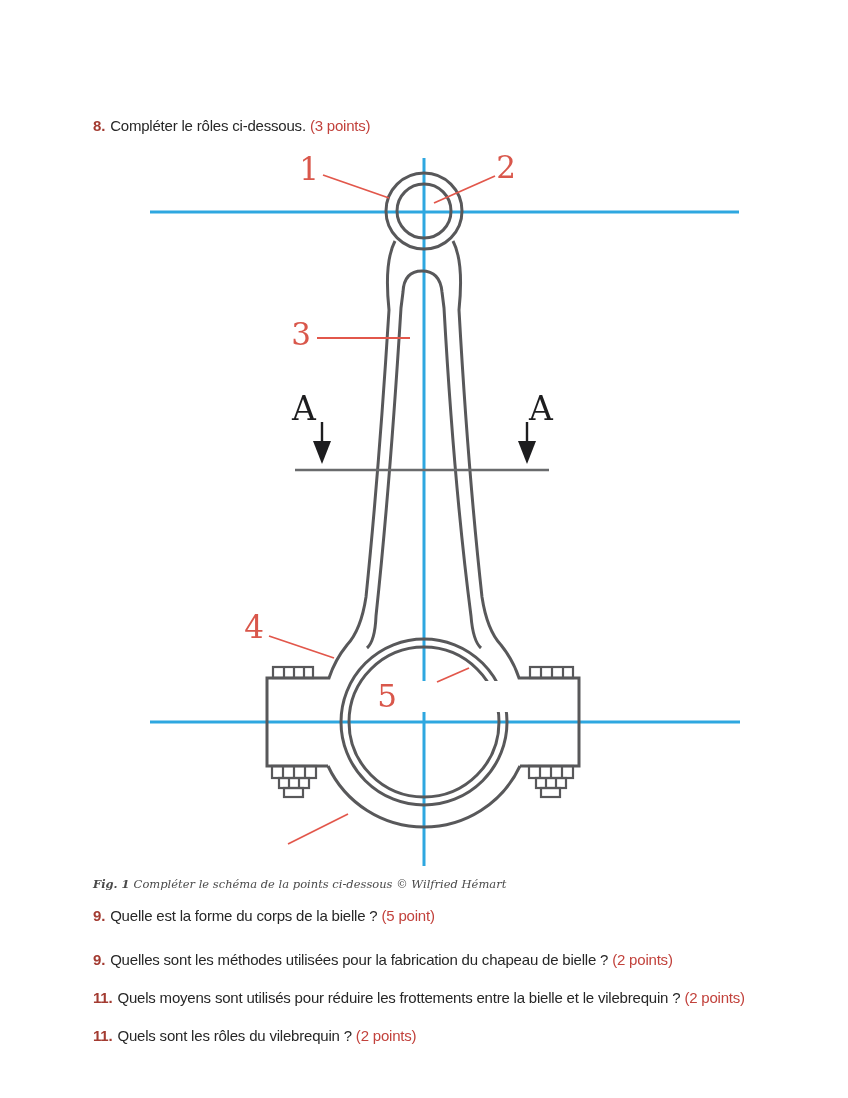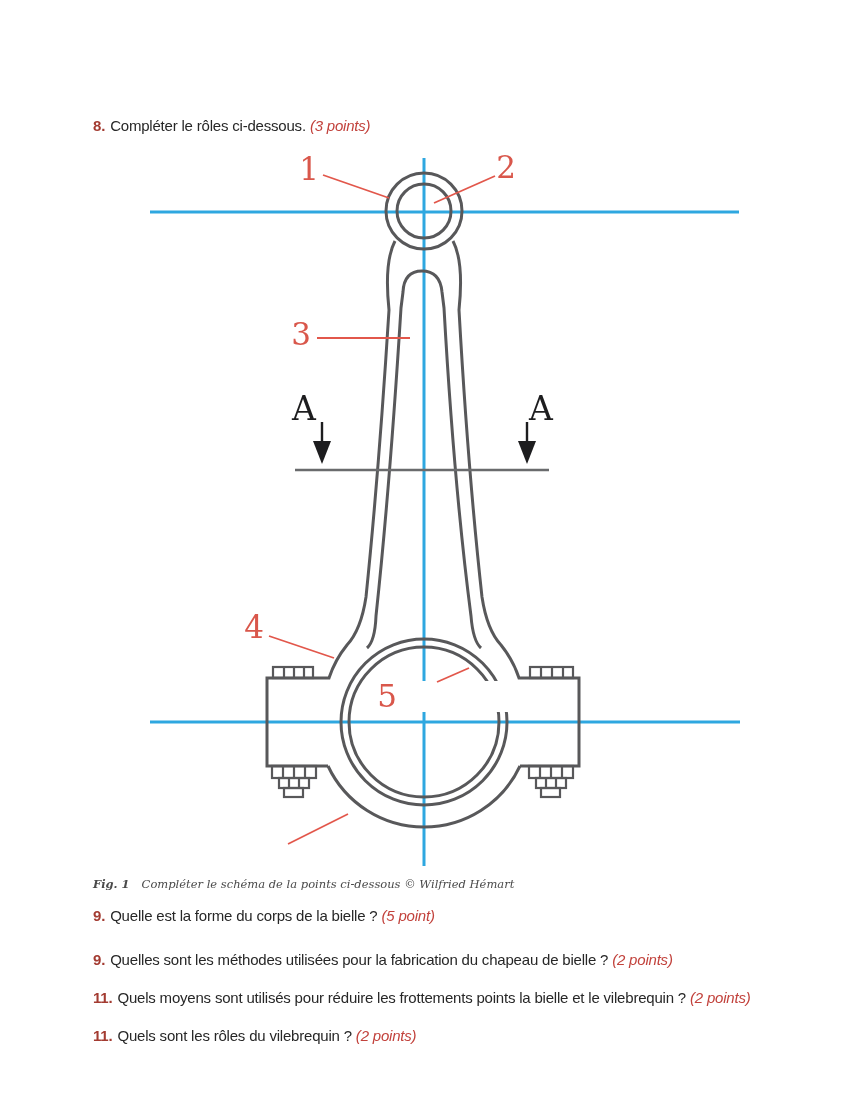--- a/index.html
+++ b/index.html
@@ -8,27 +8,27 @@
     background:var(--page_bg,#fff);
     font-family:"Liberation Sans", sans-serif;
     overflow:hidden;
   }
   .q-row {
     position:absolute; left:93px; white-space:nowrap;
     font-size:15px; letter-spacing:-0.2px; line-height:18px;
     color:var(--body_text,#272727);
   }
   .q-num  { font-weight:bold; color:var(--question_number,#a33b31); margin-right:5px; }
-  .q-points { color:var(--points,#c2423c); margin-left:4px;font-style:italic; }
+  .q-points { color:var(--points,#c2423c); margin-left:4px; }
   .fig-caption {
     position:absolute; left:93px; top:877px; white-space:nowrap;
     font-family:"DejaVu Serif", serif; font-style:italic;
     font-size:11.5px; color:var(--caption_text,#4a4a4a);
   }
-  .fig-caption .cap-label { font-weight:bold; margin-right:12px; }
+  .fig-caption .cap-label { font-weight:bold; margin-right:4px; }
   svg.figure { position:absolute; left:0; top:0; }
   
   .cl   { stroke:var(--centerline,#2ea7e0); stroke-width:3; fill:none; }
   .ol   { stroke:var(--outline,#58585a); stroke-width:3; fill:none; }
   .ol2  { stroke:var(--outline,#58585a); stroke-width:2.2; fill:none; }
   .leader { stroke:var(--leader,#e2574b); stroke-width:1.8; fill:none; }
   .lblnum { fill:var(--label_number,#d9574b); font-family:"DejaVu Serif",serif; font-size:31px; text-anchor:middle; }
   .seca   { fill:var(--ink,#1d1d1f); font-family:"DejaVu Serif",serif; font-size:33px; text-anchor:middle; }
   .secline { stroke:var(--section,#6a6b6d); stroke-width:2.4; }
   .astem { stroke:var(--ink,#1d1d1f); stroke-width:2.4; }
@@ -131,17 +131,17 @@
   <span class="cap-label">Fig. 1</span><span>Compléter le schéma de la points ci-dessous © Wilfried Hémart</span>
 </div>
 
 <div class="q-row" style="top:907px">
   <span class="q-num">9.</span><span class="q-text">Quelle est la forme du corps de la bielle ?</span><span class="q-points">(5 point)</span>
 </div>
 <div class="q-row" style="top:951px">
   <span class="q-num">9.</span><span class="q-text">Quelles sont les méthodes utilisées pour la fabrication du chapeau de bielle ?</span><span class="q-points">(2 points)</span>
 </div>
 <div class="q-row" style="top:989px">
-  <span class="q-num">11.</span><span class="q-text">Quels moyens sont utilisés pour réduire les frottements points la bielle et le vilebrequin ?</span><span class="q-points">(2 points)</span>
+  <span class="q-num">11.</span><span class="q-text">Quels moyens sont utilisés pour réduire les frottements entre la bielle et le vilebrequin ?</span><span class="q-points">(2 points)</span>
 </div>
 <div class="q-row" style="top:1027px">
   <span class="q-num">11.</span><span class="q-text">Quels sont les rôles du vilebrequin ?</span><span class="q-points">(2 points)</span>
 </div>
 
 </body></html>

